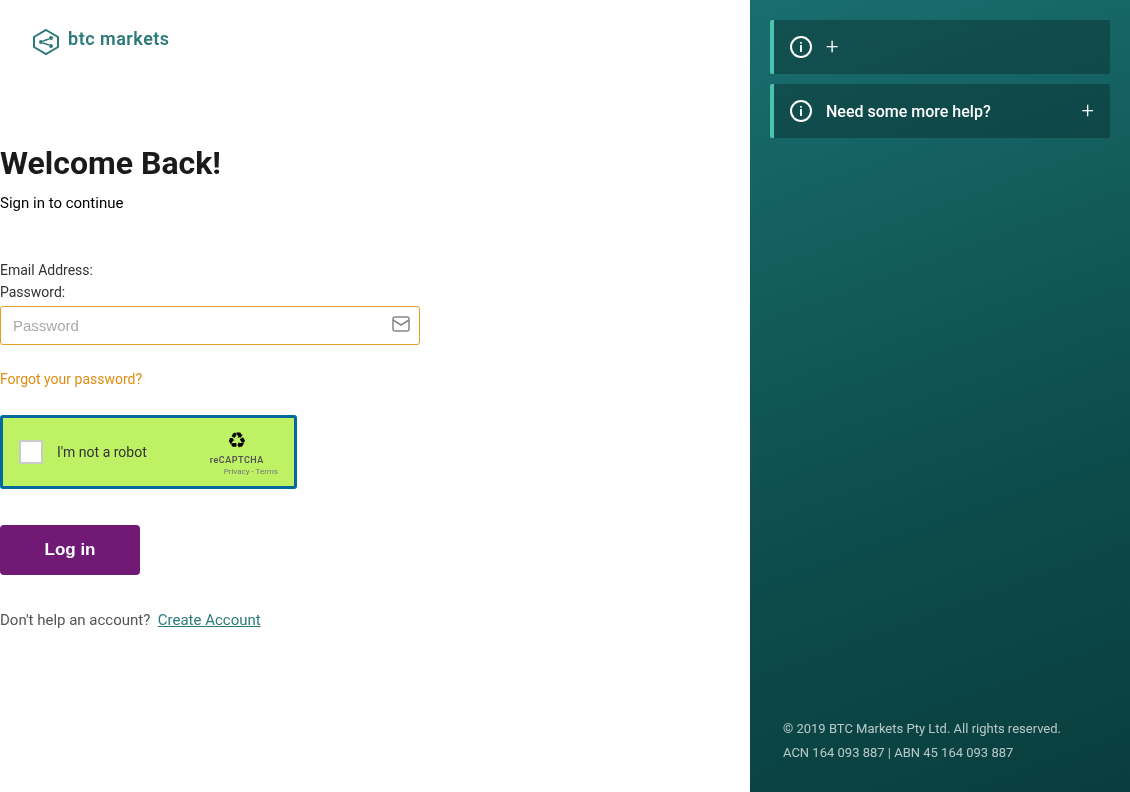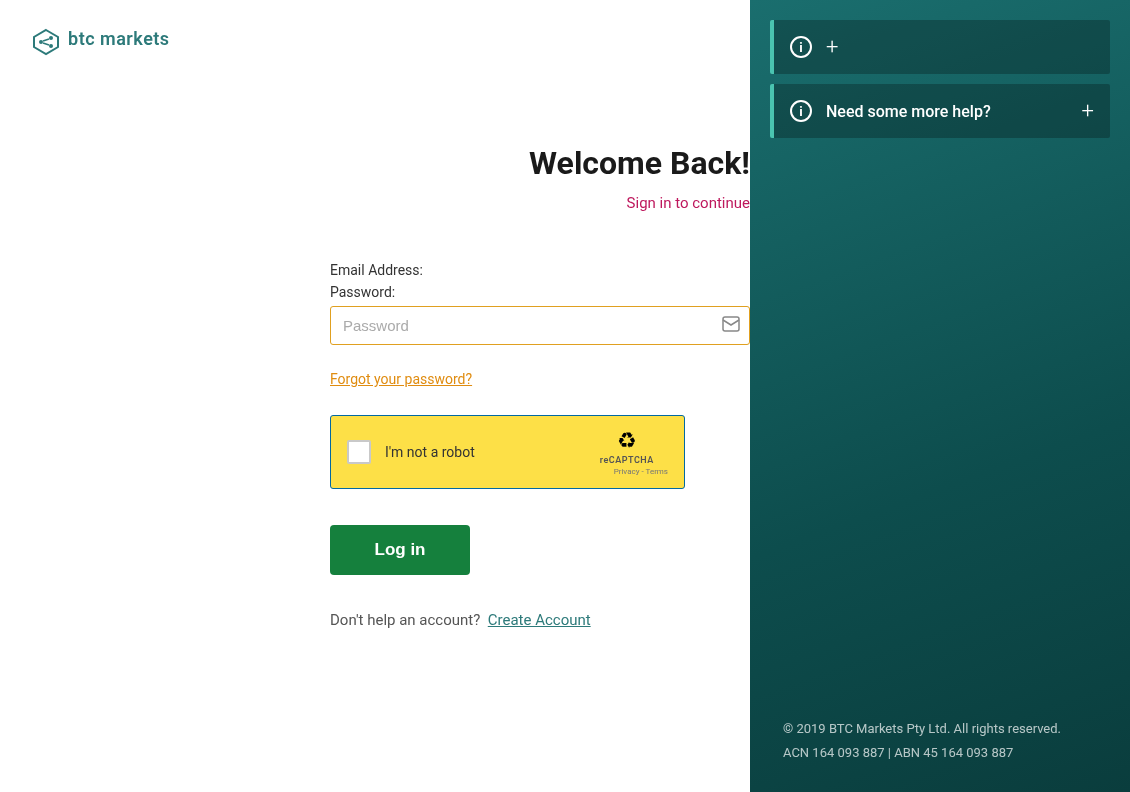--- a/index.html
+++ b/index.html
@@ -36,34 +36,34 @@
       font-size: 18px;
       font-weight: 600;
       color: #2d7a7a;
       letter-spacing: 0.5px;
     }
 
     .login-container {
       flex: 1;
       display: flex;
       flex-direction: column;
-      align-items: flex-end;
+      align-items: flex-start;
       padding-top: 60px;
     }
 
     .welcome-title {
       font-size: 32px;
       font-weight: 700;
       color: #1a1a1a;
       margin-bottom: 12px;
     }
 
     .sign-in-subtitle {
       font-size: 15px;
-      color: #be185d;
+      color: #000000;
       margin-bottom: 50px;
     }
 
     .form-section {
       width: 420px;
     }
 
     .field-label {
       font-size: 14px;
       color: #333;
@@ -97,30 +97,29 @@
       top: 50%;
       transform: translateY(-50%);
       color: #888;
       font-size: 16px;
     }
 
     .forgot-link {
       display: inline-block;
       color: #e08c10;
       font-size: 14px;
-      text-decoration: underline;
       margin-bottom: 28px;
       cursor: pointer;
     }
 
     .recaptcha-box {
-      width: 355px;
+      width: 297px;
       height: 74px;
-      background: #fde047;
-      border: 1px solid #0369a1;
+      background: #bef264;
+      border: 3px solid #0369a1;
       border-radius: 3px;
       display: flex;
       align-items: center;
       padding: 12px 16px;
       margin-bottom: 36px;
       gap: 14px;
     }
 
     .recaptcha-checkbox {
       width: 24px;
@@ -157,21 +156,21 @@
 
     .recaptcha-links {
       font-size: 8px;
       color: #777;
       margin-left: 28px;
     }
 
     .login-button {
       width: 140px;
       height: 50px;
-      background: #15803d;
+      background: #701a75;
       color: #fff;
       border: none;
       border-radius: 4px;
       font-size: 17px;
       font-weight: 600;
       cursor: pointer;
       margin-bottom: 36px;
     }
 
     .create-account-text {

